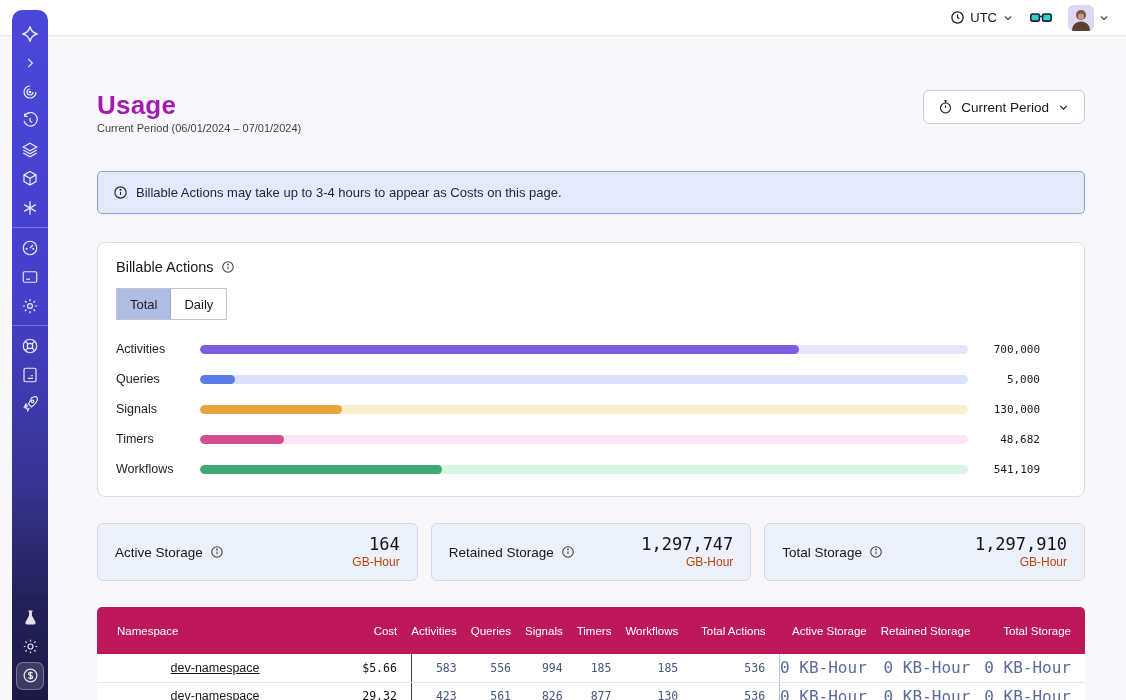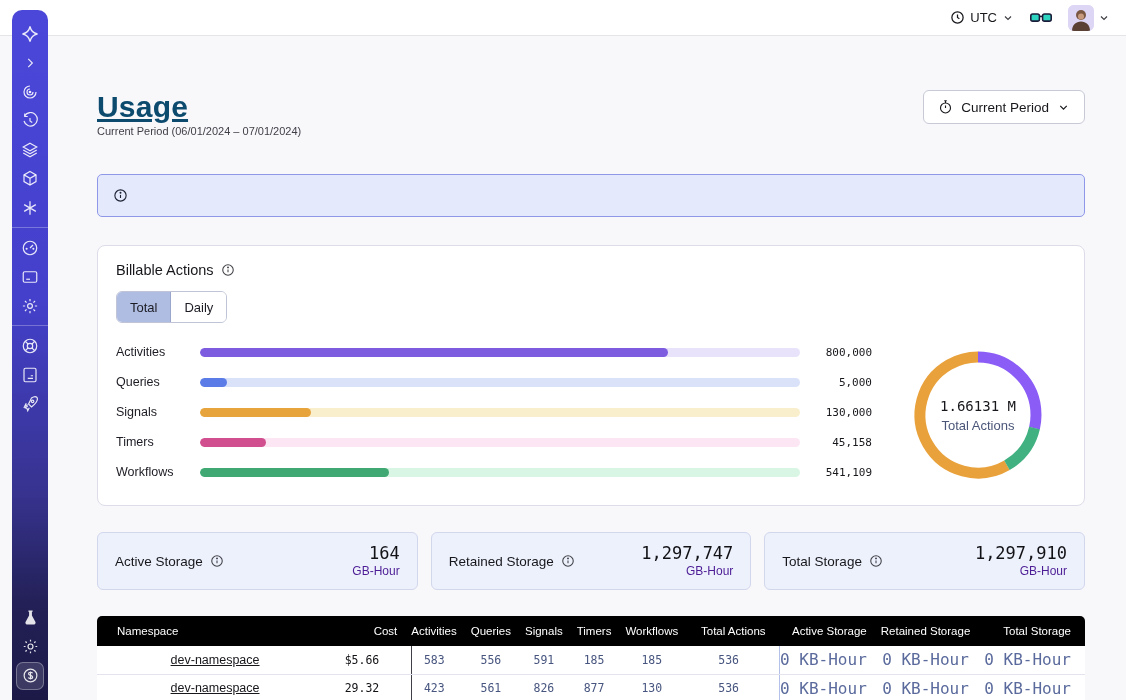--- a/index.html
+++ b/index.html
@@ -26,32 +26,32 @@
   .sb-sep { width:36px; height:1px; background:rgba(255,255,255,.28); margin:5px 0; }
   .sb-spacer { flex:1; }
   .sb-active { width:28px; height:28px; border-radius:7px; background:rgba(255,255,255,.14);
     border:1px solid rgba(255,255,255,.3); display:flex; align-items:center; justify-content:center; }
 
   
   .content { position:absolute; left:48px; top:36px; right:0; bottom:0; background:#f8f8fb;
     padding:54px 41px 0 49px; }
 
   .page-head { display:flex; justify-content:space-between; align-items:flex-start; }
-  .page-title { font-size:30px; font-weight:600; letter-spacing:.2px; color:#0c4a6e;text-decoration:underline; }
+  .page-title { font-size:26px; font-weight:600; letter-spacing:.2px; color:#a21caf; }
   .page-sub { font-size:11px; color:#3f3f46; margin-top:1px; }
   .period-btn { display:flex; align-items:center; gap:8px; background:#fff; border:1px solid #c7c9d6;
     border-radius:6px; height:34px; padding:16px 14px; font-size:13.5px; font-weight:500; color:#17171c; cursor:pointer; }
 
   .banner { margin-top:37px; background:#e5e9fc; border:1px solid #8f98e8; border-radius:5px;
     height:43px; display:flex; align-items:center; gap:8px; padding:0 15px; font-size:13px; color:#1d2433; }
 
   
   .card { margin-top:28px; background:#fff; border:1px solid #dcdde8; border-radius:8px; padding:16px 18px 20px; }
   .card-title-row { display:flex; align-items:center; gap:7px; font-size:14.5px; font-weight:500; color:#17171c; }
-  .seg-ctl { display:inline-flex; margin-top:13px; border:1px solid #c0c4d6; border-radius:6px; overflow:hidden; background:#fff; }
+  .seg-ctl { display:inline-flex; margin-top:13px; border:1px solid #c0c4d6; border-radius:0; overflow:hidden; background:#fff; }
   .seg { height:30px; padding:0 13px; display:flex; align-items:center; font-size:13px; color:#1c1c24; cursor:pointer; background:#fff; }
   .seg.active { background:#afbde2; border-right:1px solid #9aa6cc; }
 
   .chart-area { display:flex; margin-top:22px; }
   .bars { flex:1; display:flex; flex-direction:column; gap:16px; padding-right:26px; }
   .chart-row { display:flex; align-items:center; }
   .chart-label { width:84px; font-size:12.5px; color:#1c1c24; flex:none; }
   .bar-track { flex:1; height:9px; border-radius:5px; overflow:hidden; position:relative; }
   .bar-fill { height:9px; border-radius:5px; }
   .chart-value { width:72px; flex:none; text-align:right; font-size:11px; color:#17171c; }
@@ -61,30 +61,30 @@
   .donut-value { font-size:14px; color:#17171c; }
   .donut-label { font-size:13px; color:#4a5578; margin-top:4px; }
 
   
   .storage-row { display:flex; gap:13px; margin-top:26px; }
   .storage-card { flex:1; background:#edf1fc; border:1px solid #d2d7ec; border-radius:6px; height:58px;
     display:flex; align-items:center; justify-content:space-between; padding:0 17px; }
   .storage-label { display:flex; align-items:center; gap:7px; font-size:13.5px; color:#17171c; }
   .storage-nums { text-align:right; }
   .storage-value { font-size:17px; color:#121216; line-height:1.1; }
-  .storage-unit { font-size:12px; color:#4c1d95; margin-top:1px; }
+  .storage-unit { font-size:12px; color:#c2410c; margin-top:1px; }
 
   
   .usage-table { width:100%; border-collapse:collapse; margin-top:26px; font-size:12px; }
-  .usage-table thead th { background:#000000; color:#fff; font-weight:400; font-size:11.5px;
-    height:30px; padding:0 14px 0 0; text-align:right; white-space:nowrap; }
+  .usage-table thead th { background:#be185d; color:#fff; font-weight:400; font-size:11.5px;
+    height:47px; padding:0 14px 0 0; text-align:right; white-space:nowrap; }
   .usage-table thead th:first-child { text-align:left; padding-left:20px; border-radius:5px 0 0 0; }
   .usage-table thead th:last-child { border-radius:0 5px 0 0; }
   .usage-table tbody td { background:#fff; border-bottom:1px solid #e3e4ee; height:28px;
-    padding:0 14px 0 0; text-align:center; white-space:nowrap; }
+    padding:0 14px 0 0; text-align:right; white-space:nowrap; }
   .usage-table tbody td.ns { text-align:center; padding-left:20px; }
   .ns a { color:#17171c; font-size:12.5px; }
   td.cost { color:#121216; font-size:11.5px; }
   td.num { color:#47557f; font-size:11.5px; }
   td.store { background:#edf1fc; color:#5a6a9c; font-size:16px; }
   .div-dark { border-left:1.5px solid #3f3f46; }
   .div-blue { border-left:1.5px solid #b4c1ea; }
 
   svg { display:block; }
 </style>
@@ -289,20 +289,21 @@
   </div>
 
   <div class="banner">
     <span>
       <svg width="15" height="15" viewBox="0 0 24 24" fill="none" stroke="#1d2433" stroke-width="1.8">
           <circle cx="12" cy="12" r="9"></circle>
           <path d="M12 11v5"></path>
           <circle cx="12" cy="7.6" r=".7" fill="#1d2433"></circle>
         </svg>
     </span>
+    <span>Billable Actions may take up to 3-4 hours to appear as Costs on this page.</span>
   </div>
 
   <section class="card">
     <div class="card-title-row">
       <span>Billable Actions</span>
       <span>
         <svg width="14" height="14" viewBox="0 0 24 24" fill="none" stroke="#3f3f46" stroke-width="1.8">
             <circle cx="12" cy="12" r="9"></circle>
             <path d="M12 11v5"></path>
             <circle cx="12" cy="7.6" r=".7" fill="#3f3f46"></circle>
@@ -315,63 +316,52 @@
       <div class="seg">Daily</div>
     </div>
 
     <div class="chart-area">
       <div class="bars">
         <div class="chart-row">
           <span class="chart-label">Activities</span>
           <div class="bar-track" style="background: rgb(232, 227, 251);">
               <div class="bar-fill" style="width: 78%; background: rgb(126, 92, 224);"></div>
             </div>
-          <span class="chart-value mono">800,000</span>
+          <span class="chart-value mono">700,000</span>
         </div>
         <div class="chart-row">
           <span class="chart-label">Queries</span>
           <div class="bar-track" style="background: rgb(217, 226, 249);">
               <div class="bar-fill" style="width: 4.5%; background: rgb(91, 124, 230);"></div>
             </div>
           <span class="chart-value mono">5,000</span>
         </div>
         <div class="chart-row">
           <span class="chart-label">Signals</span>
           <div class="bar-track" style="background: rgb(250, 239, 205);">
               <div class="bar-fill" style="width: 18.5%; background: rgb(231, 163, 60);"></div>
             </div>
           <span class="chart-value mono">130,000</span>
         </div>
         <div class="chart-row">
           <span class="chart-label">Timers</span>
           <div class="bar-track" style="background: rgb(252, 230, 244);">
               <div class="bar-fill" style="width: 11%; background: rgb(209, 79, 142);"></div>
             </div>
-          <span class="chart-value mono">45,158</span>
+          <span class="chart-value mono">48,682</span>
         </div>
         <div class="chart-row">
           <span class="chart-label">Workflows</span>
           <div class="bar-track" style="background: rgb(216, 246, 227);">
               <div class="bar-fill" style="width: 31.5%; background: rgb(63, 168, 115);"></div>
             </div>
           <span class="chart-value mono">541,109</span>
         </div>
       </div>
 
-      <div class="donut-wrap">
-        <svg width="140" height="140" viewBox="0 0 140 140">
-          <circle cx="70" cy="70" r="58" fill="none" stroke-width="11" stroke="#e9a23b" stroke-dasharray="212.58110289290934 364.424747816416" transform="rotate(60 70 70)"></circle>
-          <circle cx="70" cy="70" r="58" fill="none" stroke-width="11" stroke="#8b5cf6" stroke-dasharray="104.26596951414125 364.424747816416" transform="rotate(-90 70 70)"></circle>
-          <circle cx="70" cy="70" r="58" fill="none" stroke-width="11" stroke="#41b181" stroke-dasharray="47.577675409365426 364.424747816416" transform="rotate(13 70 70)"></circle>
-        </svg>
-        <div class="donut-center">
-          <div class="donut-value mono">1.66131 M</div>
-          <div class="donut-label">Total Actions</div>
-        </div>
-      </div>
     </div>
   </section>
 
   <div class="storage-row">
     <div class="storage-card">
       <div class="storage-label">
         <span>Active Storage</span>
         <span>
           <svg width="14" height="14" viewBox="0 0 24 24" fill="none" stroke="#3f3f46" stroke-width="1.8">
               <circle cx="12" cy="12" r="9"></circle>
@@ -447,21 +437,21 @@
         <th>Retained Storage</th>
         <th>Total Storage</th>
       </tr>
     </thead>
     <tbody>
       <tr>
         <td class="ns"><a href="#">dev-namespace</a></td>
         <td class="cost mono">$5.66</td>
         <td class="num mono div-dark">583</td>
         <td class="num mono">556</td>
-        <td class="num mono">591</td>
+        <td class="num mono">994</td>
         <td class="num mono">185</td>
         <td class="num mono">185</td>
         <td class="num mono">536</td>
         <td class="store mono div-blue">0 KB-Hour</td>
         <td class="store mono">0 KB-Hour</td>
         <td class="store mono">0 KB-Hour</td>
       </tr>
       <tr>
         <td class="ns"><a href="#">dev-namespace</a></td>
         <td class="cost mono">29.32</td>

